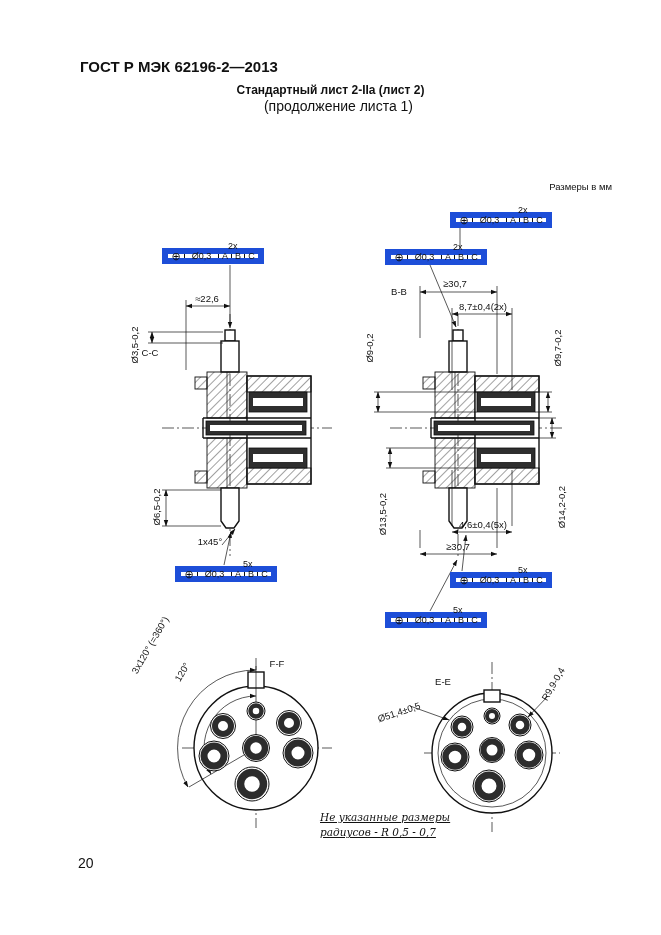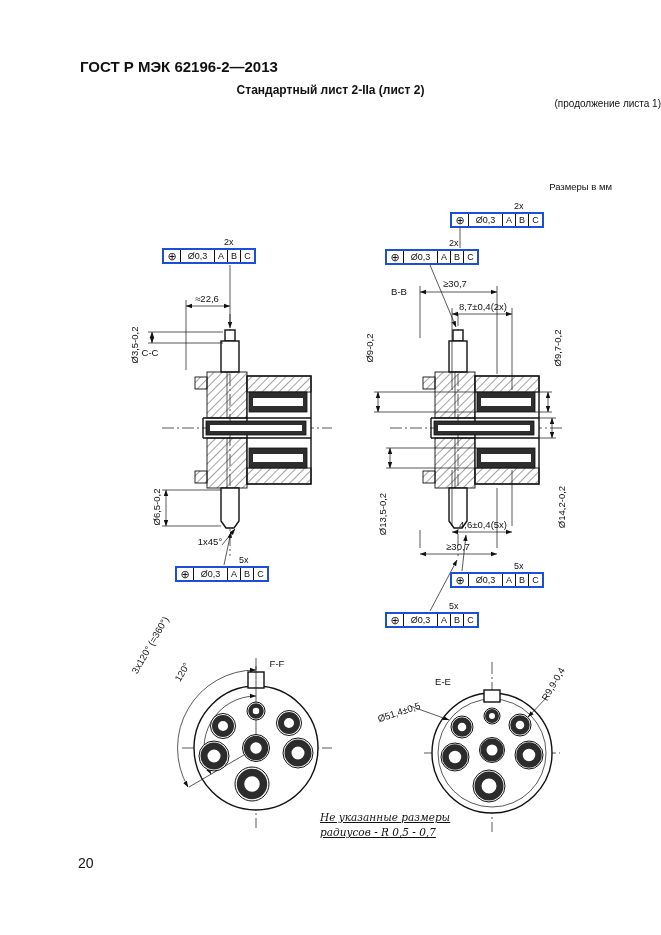--- a/index.html
+++ b/index.html
@@ -5,21 +5,21 @@
   * { margin:0; padding:0; box-sizing:border-box; }
   html,body { background:#fff; }
   body {
     width:661px; height:935px; position:relative;
     font-family:"Liberation Sans", sans-serif; color:#111;
   }
   .page { position:absolute; inset:0; background:#fff; overflow:hidden; }
 
   .hdr-doc   { position:absolute; left:80px;  top:58px;  font-size:15px; font-weight:bold; }
   .hdr-sheet { position:absolute; left:0; right:0; top:83px;  text-align:center; font-size:12px; font-weight:bold; }
-  .hdr-sub   { position:absolute; left:16px; right:0; top:98px;  text-align:right; font-size:10px; }
+  .hdr-sub   { position:absolute; left:16px; right:0; top:98px;  text-align:center; font-size:14px; }
   .hdr-title { position:absolute; left:0; right:0; top:127px; text-align:center; font-size:12.5px; font-weight:bold; line-height:16px; }
   .units     { position:absolute; top:181px; right:49px; font-size:9.5px; }
 
   svg.canvas { position:absolute; left:0; top:0; }
 
   
   .o  { fill:none; stroke:#111; stroke-width:1.4; }
   .of { fill:#fff;  stroke:#111; stroke-width:1.4; }
   .of2{ fill:#fff;  stroke:#111; stroke-width:1;   }
   .h  { fill:url(#hatch); stroke:#111; stroke-width:0.9; }
@@ -31,21 +31,21 @@
   .ldr{ stroke:#111; stroke-width:0.7; fill:none; marker-end:url(#arr); }
   .ring { fill:none; stroke:#2c2c2c; }
 
   
   .lbl { position:absolute; font-size:9.5px; white-space:nowrap; transform:translate(-50%,-50%); }
   .r90 { transform:translate(-50%,-50%) rotate(-90deg); }
   .r60 { transform:translate(-50%,-50%) rotate(-60deg); }
   .r18 { transform:translate(-50%,-50%) rotate(-18deg); }
 
   
-  .fcf { position:absolute; display:flex; height:16px; background:#fff; border:2px solid #1d4ed8; }
+  .fcf { position:absolute; display:flex; height:16px; background:#fff; border:6px solid #1d4ed8; }
   .fcf .cell { display:flex; align-items:center; justify-content:center; font-size:9px; height:100%; border-right:1px solid #111; }
   .fcf .cell:last-child { border-right:none; }
   .fcf .sym { width:17px; font-size:11px; }
   .fcf .val { width:34px; }
   .fcf .dat { width:13px; }
   .fcf .qty { position:absolute; top:-13px; font-size:9px; }
 
   .note { position:absolute; left:312px; top:810px; font-size:10.5px; font-style:italic;
           font-family:"DejaVu Serif", serif; line-height:15px; }
   .note div { text-decoration:underline;margin-left:8px; }

